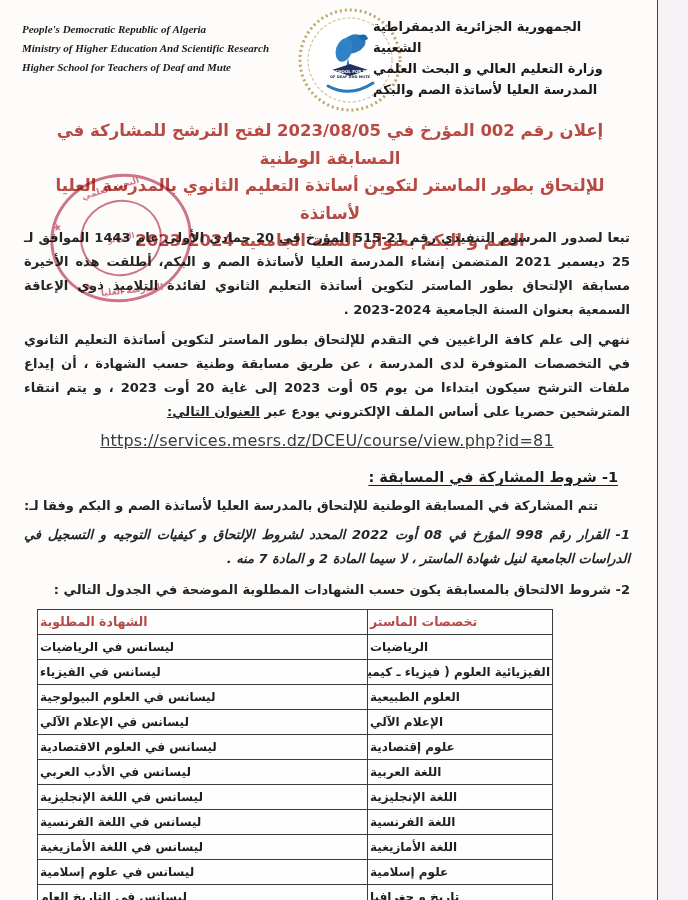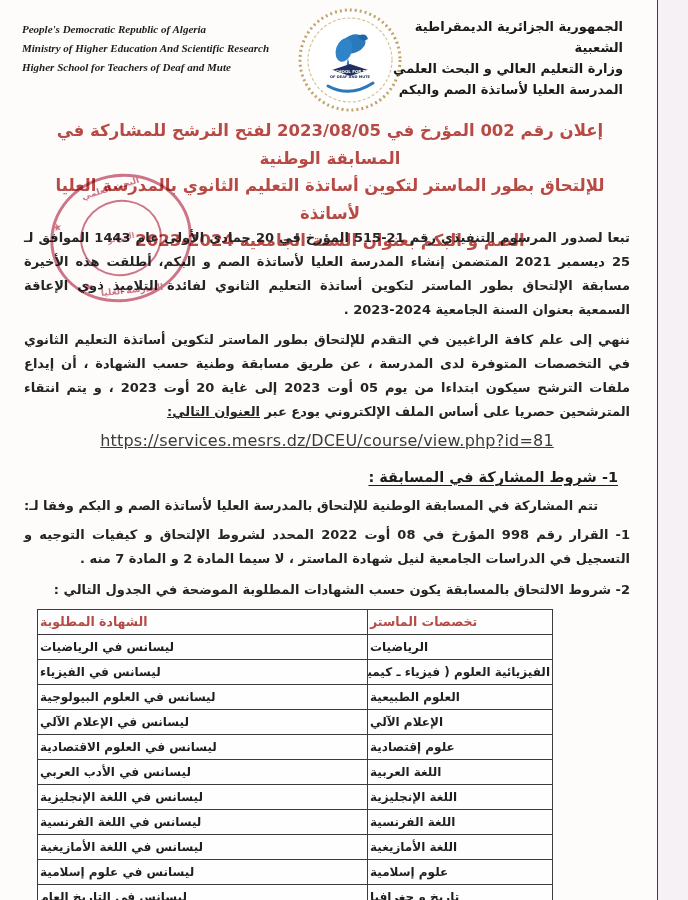--- a/index.html
+++ b/index.html
@@ -18,21 +18,21 @@
     background:#f5f1f5;
   }
   
   .header-en{
     position:absolute;left:22px;top:20px;width:250px;
     font-family:"Liberation Serif",serif;font-style:italic;font-weight:bold;
     font-size:11px;line-height:19px;color:#1c1c1c;
   }
   .header-ar{
     position:absolute;right:34px;top:16px;width:250px;
-    direction:rtl;text-align:right;
+    direction:rtl;text-align:left;
     font-weight:bold;font-size:13px;line-height:21px;color:#1a1a1a;
   }
   .logo{position:absolute;left:298px;top:8px;width:104px;height:104px;}
   
   .title{
     position:absolute;left:34px;top:117px;width:592px;
     direction:rtl;text-align:center;
     font-weight:bold;font-size:16.5px;line-height:27.5px;
   }
   
@@ -72,21 +72,21 @@
   .url-line a{
     color:#3a3a3a;font-size:16px;font-weight:normal;letter-spacing:.2px;
     text-decoration:underline;font-family:"DejaVu Sans",sans-serif;text-align:center;
   }
   .sec-heading{
     margin-top:11px;margin-left:0;margin-right:12px;
     text-align:right;font-size:14.5px;color:#1d1d1d;
     text-decoration:underline;text-underline-offset:3px;
   }
   .intro{margin-top:5px;margin-right:22px;text-align:left;}
-  .item{margin-top:5px;text-align:justify;}
+  .item{margin-top:5px;text-align:justify;font-style:italic;}
   .item2{margin-top:7px;text-align:right;}
   
   table.req{
     margin-top:7px;margin-right:77px;
     border-collapse:collapse;width:515px;table-layout:fixed;
     background:#fefefe;
   }
   table.req td,table.req th{
     border:1.5px solid #3c3c3c;text-align:left;vertical-align:middle;
     font-size:12px;font-weight:bold;color:#1f1f1f;

